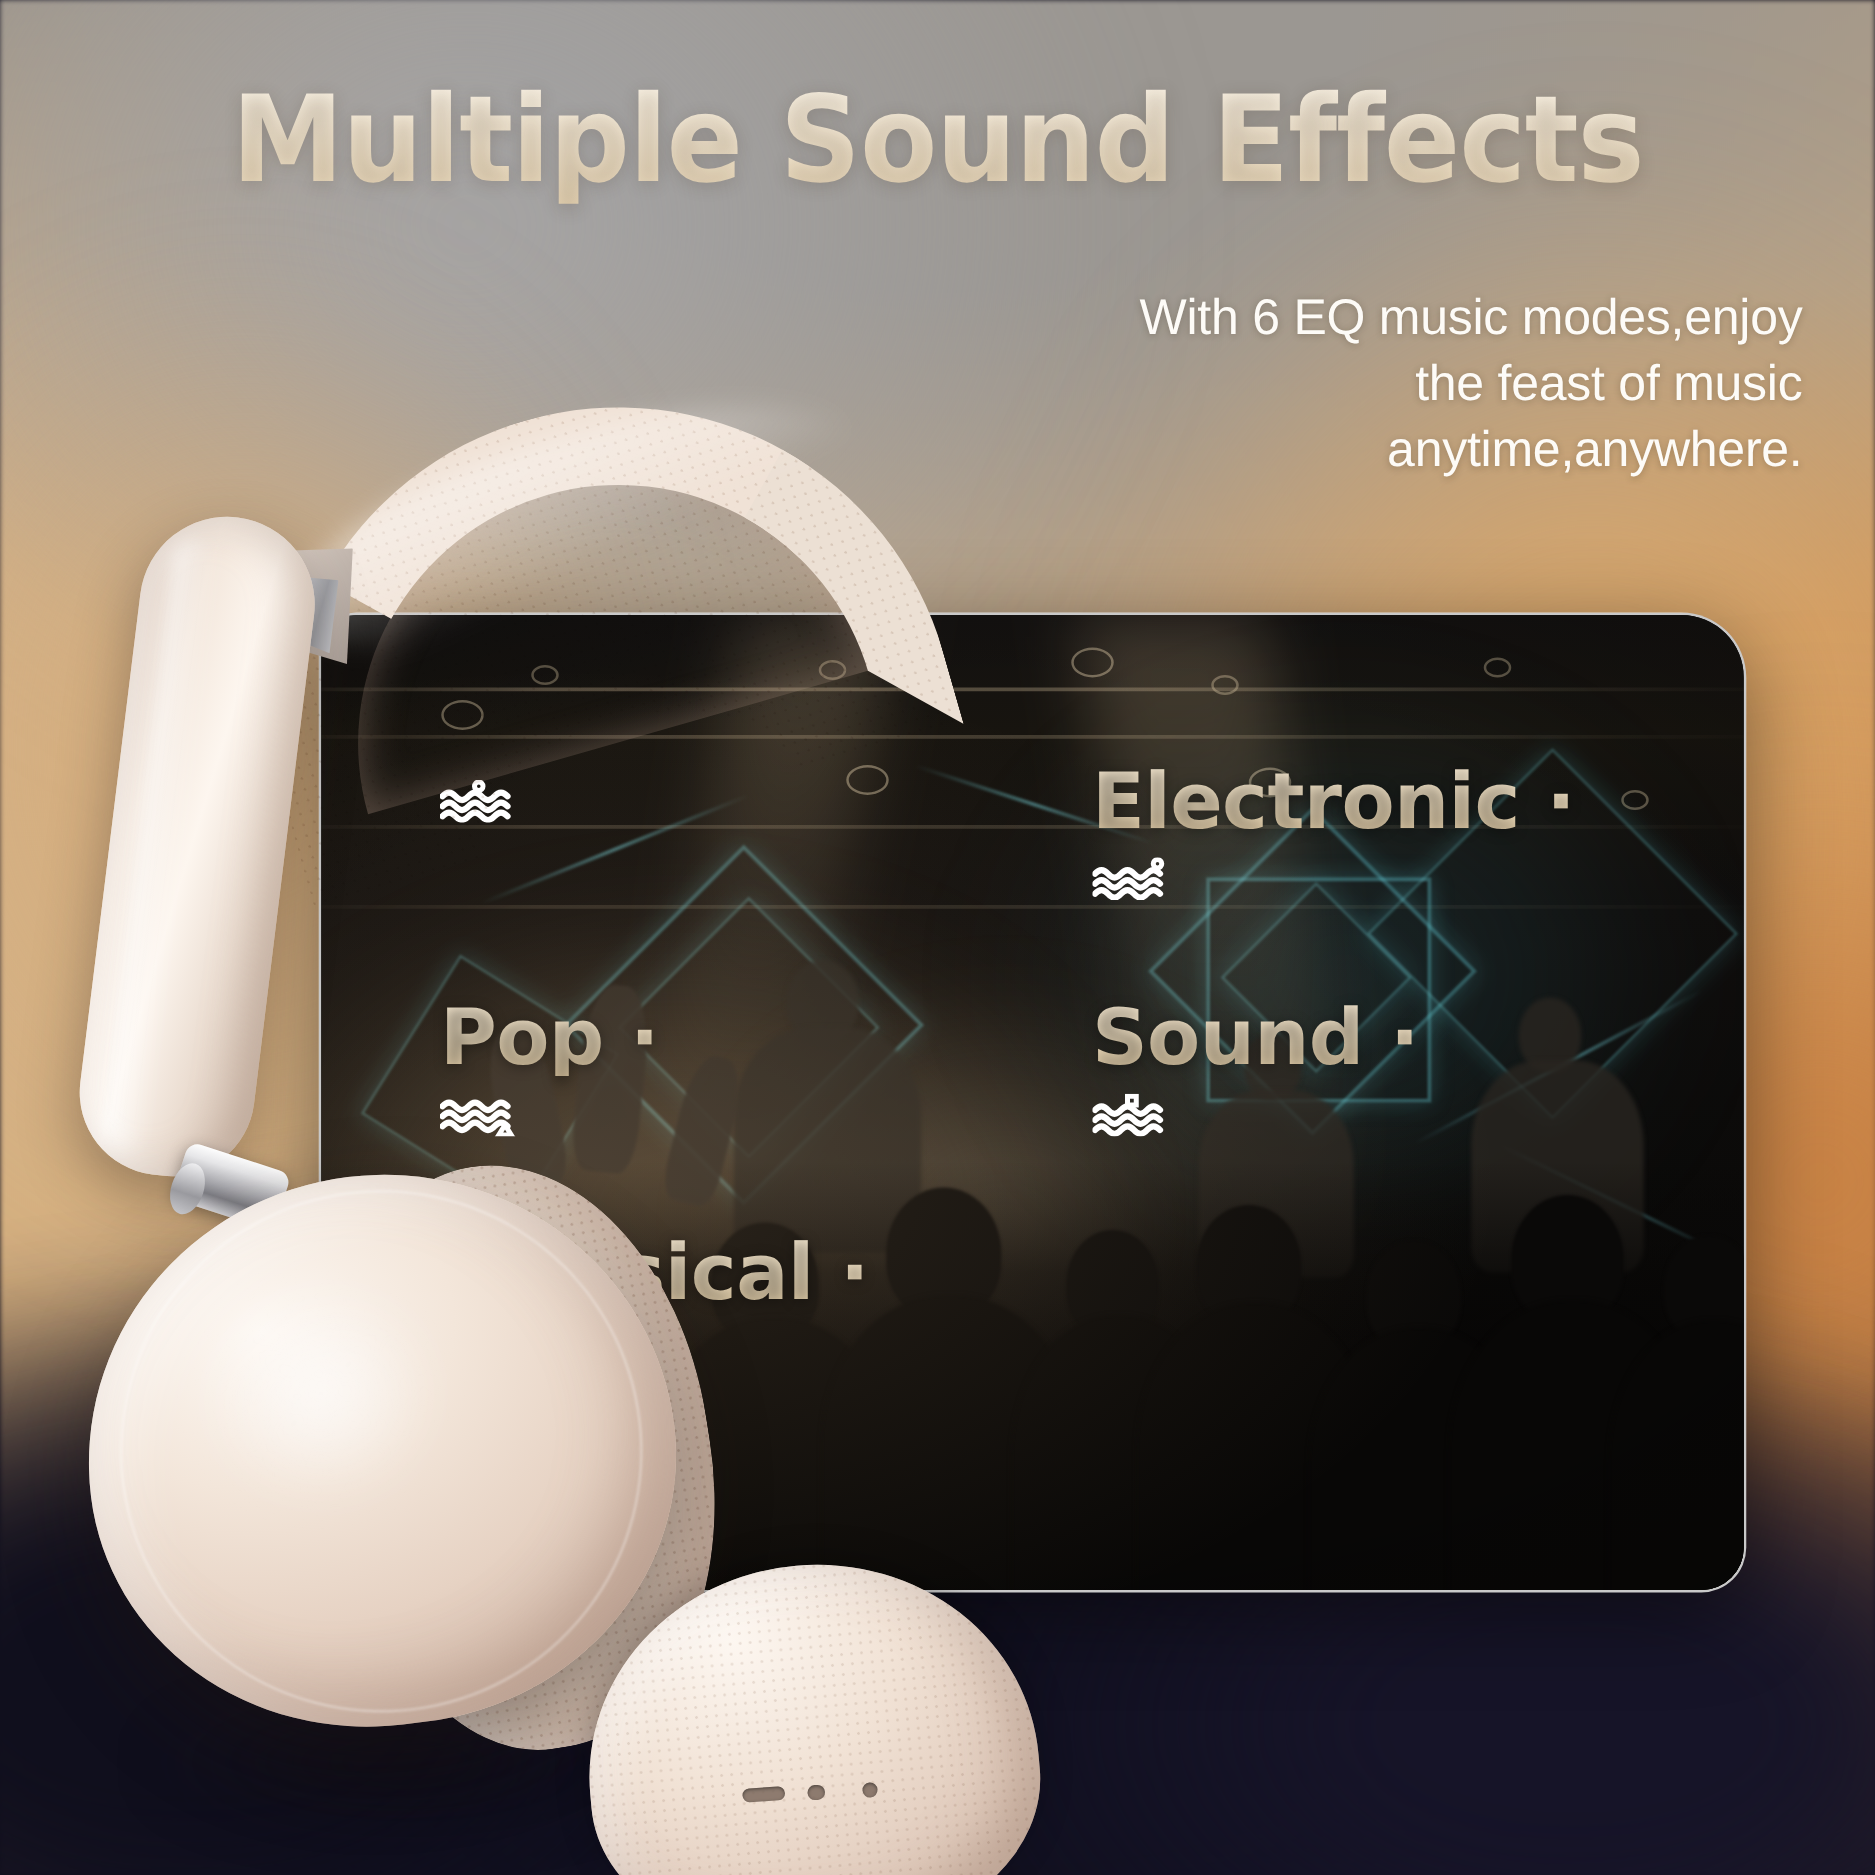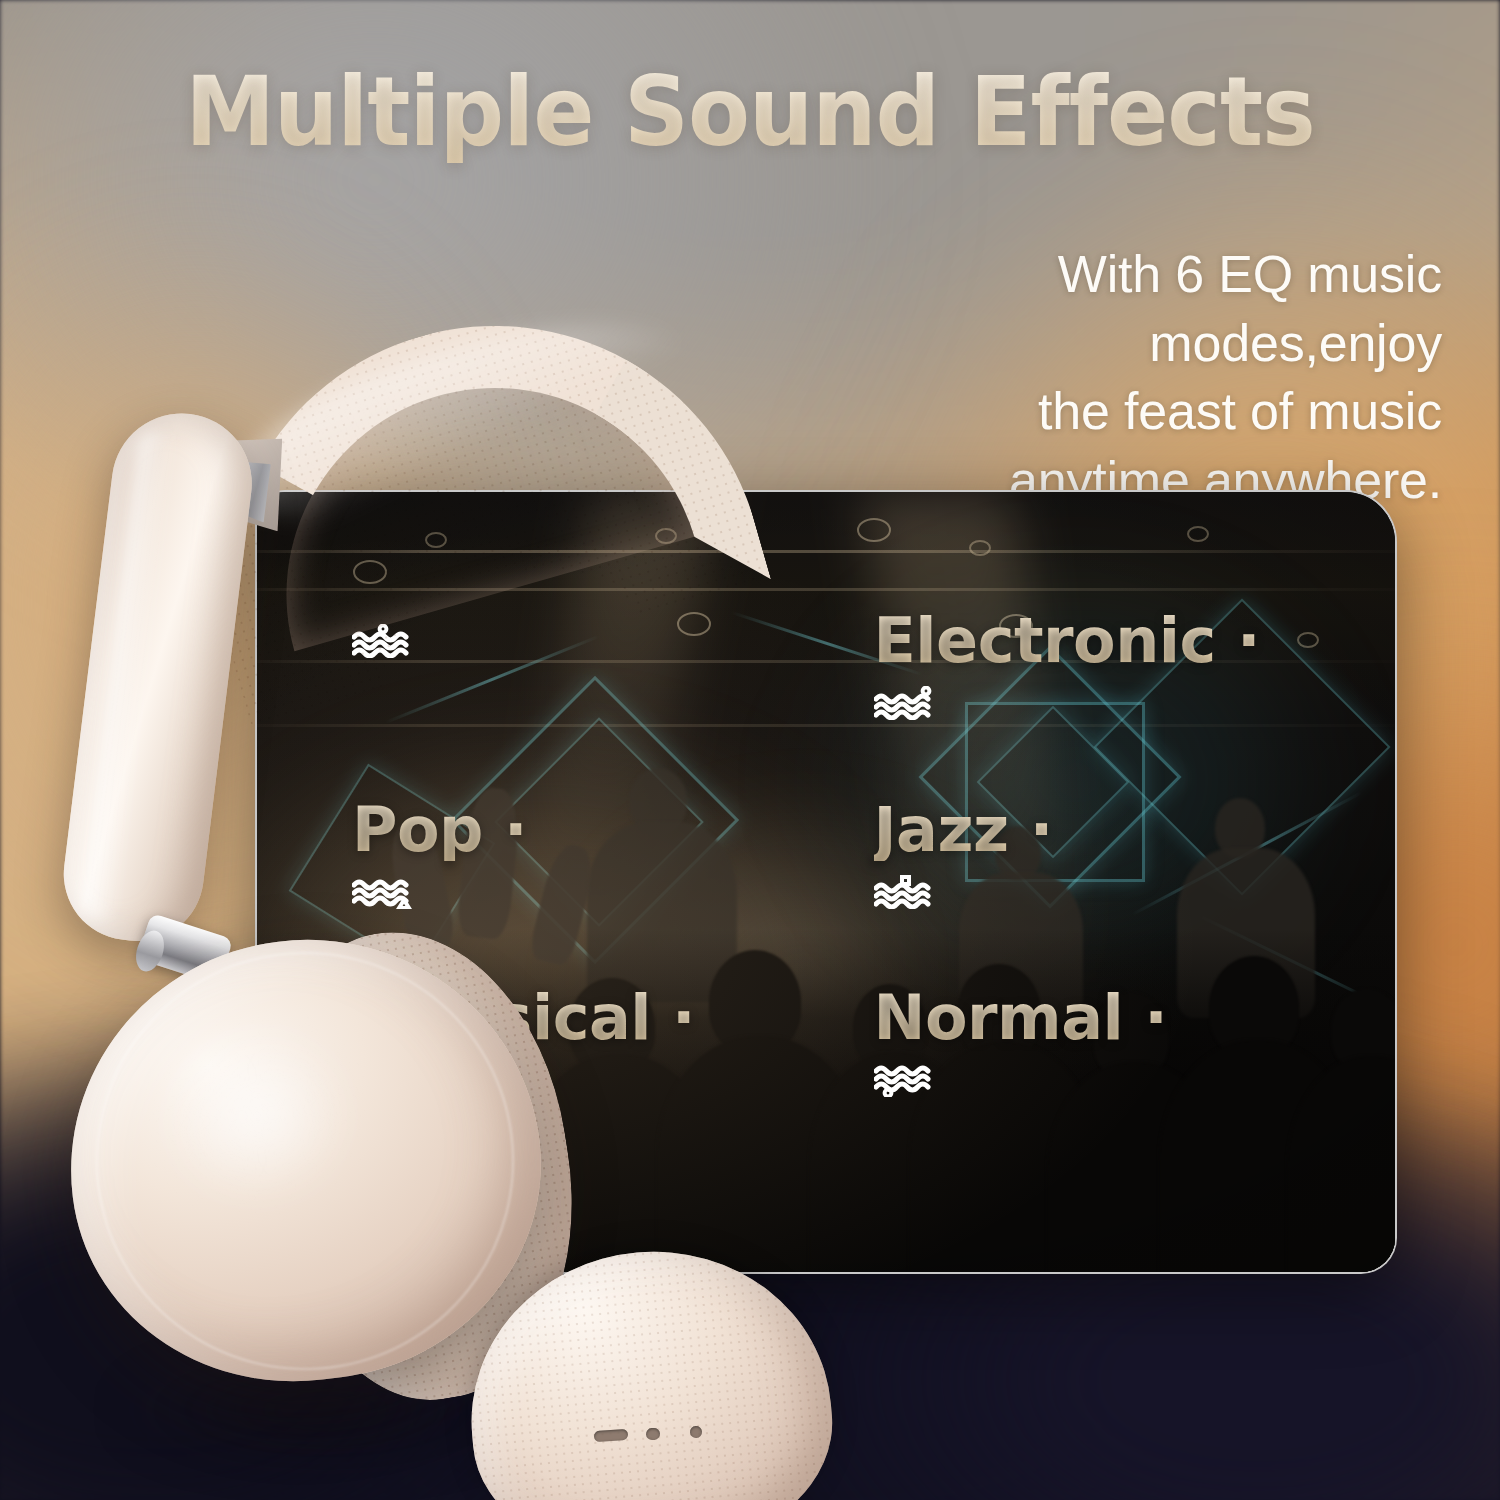--- a/index.html
+++ b/index.html
@@ -70,25 +70,25 @@
     color:#f2e5cf;
     background:linear-gradient(180deg,#fbf4e7 0%,#f4e8d3 42%,#e8d6b6 100%);
     -webkit-background-clip:text; background-clip:text;
     -webkit-text-fill-color:transparent;
     text-shadow:0 2px 14px rgba(60,45,25,.18);
     font-family:"DejaVu Sans","Liberation Sans",sans-serif;
     transform:scaleX(.94);
   }
 
   #subtitle{
-    position:absolute; right:58px; top:240px;
+    position:absolute; right:58px; top:228px;
     width:600px;
     text-align:right;
     color:#fdfbf7;
-    font-size:52px;
+    font-size:40px;
     line-height:1.32;
     font-weight:400;
     letter-spacing:-.2px;
     text-shadow:0 1px 6px rgba(50,38,20,.28);
   }
   #subtitle span{ display:block; }
 
   
   #panel{
     position:absolute;
@@ -547,48 +547,39 @@
         <div class="eq-label">Pop ·</div>
         <svg class="eq-wave" viewBox="0 0 62 34">
           <path d="M2 10 q5.2 -6 10.4 0 t10.4 0 t10.4 0 t10.4 0 t10.4 0"></path>
           <path d="M2 18 q5.2 -6 10.4 0 t10.4 0 t10.4 0 t10.4 0 t10.4 0"></path>
           <path d="M2 26 q5.2 -6 10.4 0 t10.4 0 t10.4 0 t10.4 0 t10.4 0"></path>
           <polygon class="mark" points="52,25 57,33 47,33"></polygon>
         </svg>
       </div>
 
       <div class="eq-item">
-        <div class="eq-label">Jazz ·</div>
+        <div class="eq-label">Sound ·</div>
         <svg class="eq-wave" viewBox="0 0 62 34">
           <rect class="mark" x="28" y="2" width="7" height="7"></rect>
           <path d="M2 13 q5.2 -6 10.4 0 t10.4 0 t10.4 0 t10.4 0 t10.4 0"></path>
           <path d="M2 21 q5.2 -6 10.4 0 t10.4 0 t10.4 0 t10.4 0 t10.4 0"></path>
           <path d="M2 29 q5.2 -6 10.4 0 t10.4 0 t10.4 0 t10.4 0 t10.4 0"></path>
         </svg>
       </div>
 
       <div class="eq-item">
         <div class="eq-label">Classical ·</div>
         <svg class="eq-wave" viewBox="0 0 62 34">
           <circle class="mark" cx="9" cy="5" r="3.4"></circle>
           <path d="M2 13 q5.2 -6 10.4 0 t10.4 0 t10.4 0 t10.4 0 t10.4 0"></path>
           <path d="M2 21 q5.2 -6 10.4 0 t10.4 0 t10.4 0 t10.4 0 t10.4 0"></path>
           <path d="M2 29 q5.2 -6 10.4 0 t10.4 0 t10.4 0 t10.4 0 t10.4 0"></path>
         </svg>
       </div>
 
-      <div class="eq-item">
-        <div class="eq-label">Normal ·</div>
-        <svg class="eq-wave" viewBox="0 0 62 34">
-          <path d="M2 8  q5.2 -6 10.4 0 t10.4 0 t10.4 0 t10.4 0 t10.4 0"></path>
-          <path d="M2 16 q5.2 -6 10.4 0 t10.4 0 t10.4 0 t10.4 0 t10.4 0"></path>
-          <path d="M2 24 q5.2 -6 10.4 0 t10.4 0 t10.4 0 t10.4 0 t10.4 0"></path>
-          <circle class="mark" cx="14" cy="30" r="3.4"></circle>
-        </svg>
-      </div>
 
     </div>
   </div>
 
   <div id="headphones">
     <div class="hp-shadow-ground"></div>
 
     <div class="hp-band-outer"></div>
     <div class="hp-band-tex"></div>
     <div class="hp-band-sheen"></div>

